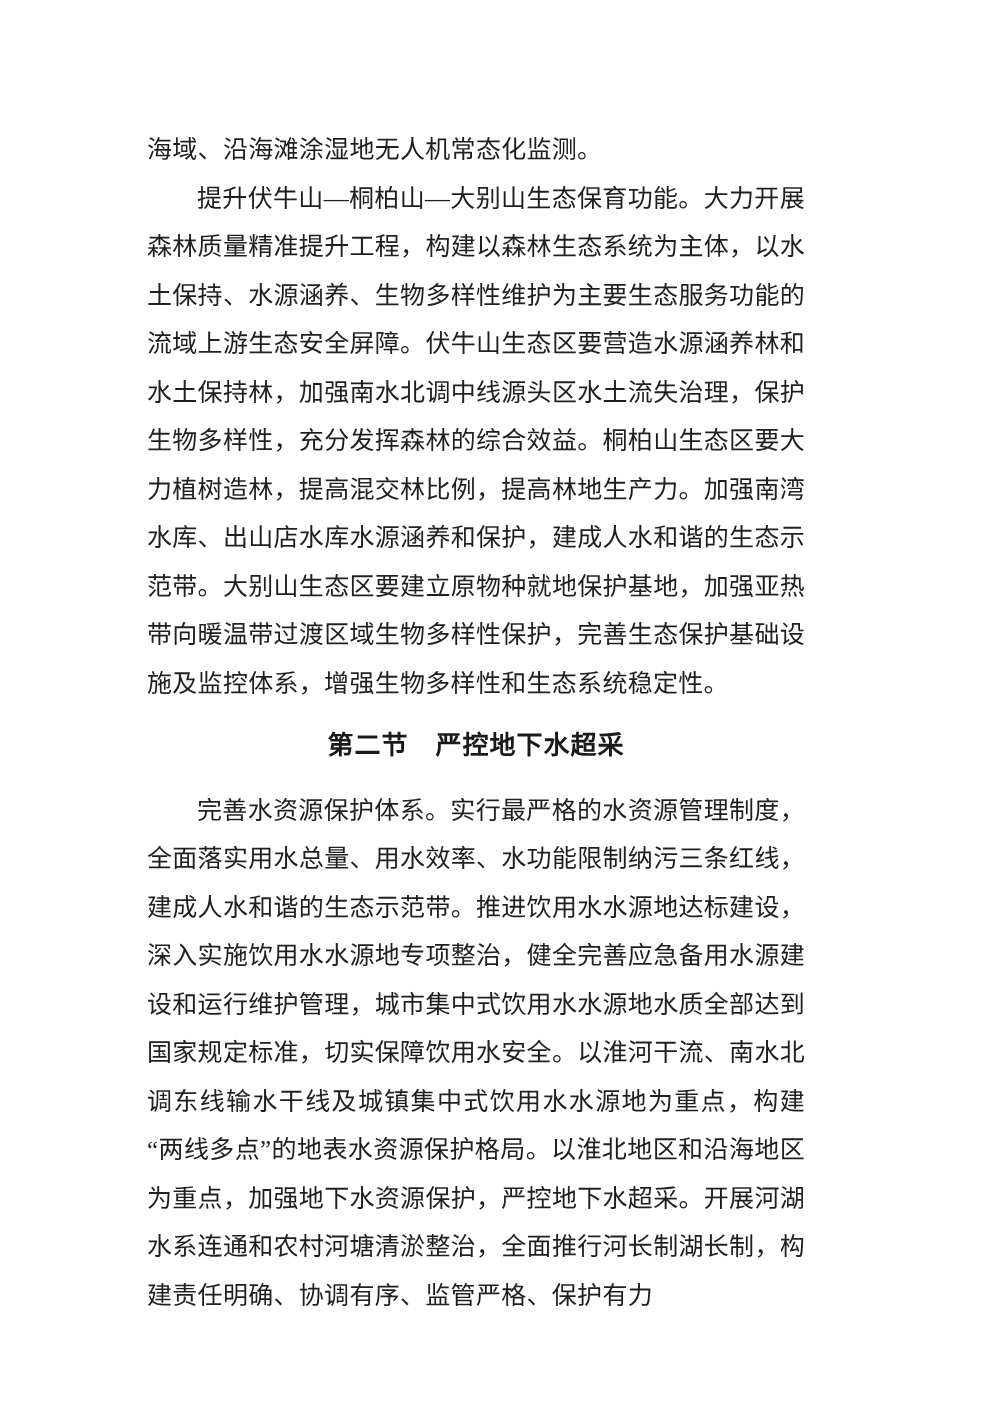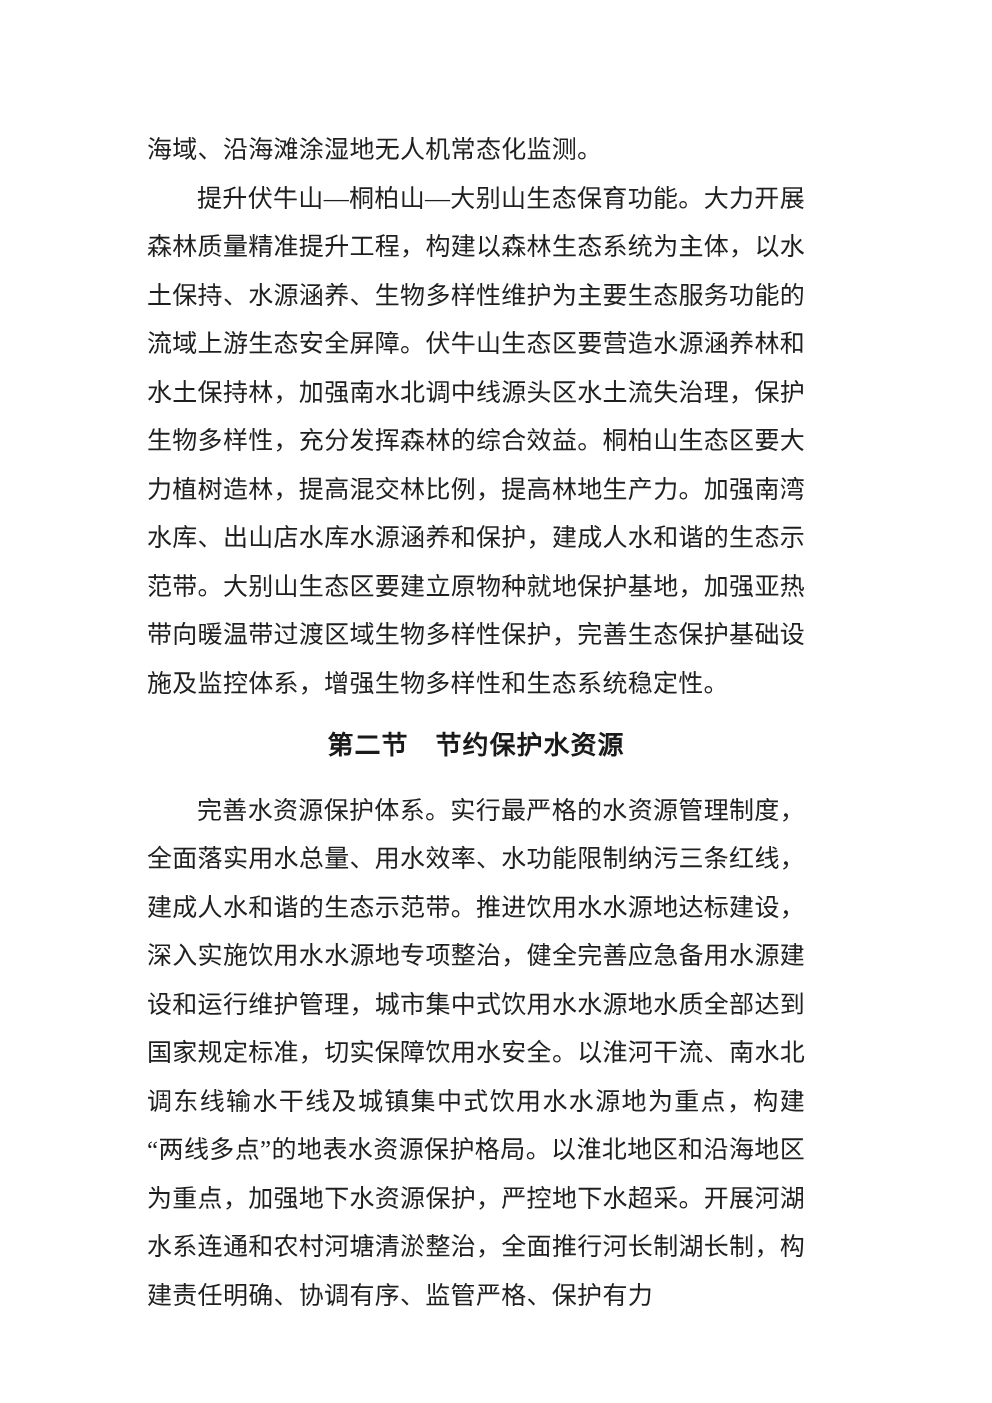--- a/index.html
+++ b/index.html
@@ -55,16 +55,16 @@
     color: #2a2a2a;
   }
 </style>
 </head>
 <body>
 
 <div class="page">
   <div class="doc-body" id="doc-body">
       <p>海域、沿海滩涂湿地无人机常态化监测。</p>
       <p class="indent">提升伏牛山—桐柏山—大别山生态保育功能。大力开展森林质量精准提升工程，构建以森林生态系统为主体，以水土保持、水源涵养、生物多样性维护为主要生态服务功能的流域上游生态安全屏障。伏牛山生态区要营造水源涵养林和水土保持林，加强南水北调中线源头区水土流失治理，保护生物多样性，充分发挥森林的综合效益。桐柏山生态区要大力植树造林，提高混交林比例，提高林地生产力。加强南湾水库、出山店水库水源涵养和保护，建成人水和谐的生态示范带。大别山生态区要建立原物种就地保护基地，加强亚热带向暖温带过渡区域生物多样性保护，完善生态保护基础设施及监控体系，增强生物多样性和生态系统稳定性。</p>
-      <h2>第二节　节约保护水资源</h2>
+      <h2>第二节　严控地下水超采</h2>
       <p class="indent">完善水资源保护体系。实行最严格的水资源管理制度，全面落实用水总量、用水效率、水功能限制纳污三条红线，建成人水和谐的生态示范带。推进饮用水水源地达标建设，深入实施饮用水水源地专项整治，健全完善应急备用水源建设和运行维护管理，城市集中式饮用水水源地水质全部达到国家规定标准，切实保障饮用水安全。以淮河干流、南水北调东线输水干线及城镇集中式饮用水水源地为重点，构建“两线多点”的地表水资源保护格局。以淮北地区和沿海地区为重点，加强地下水资源保护，严控地下水超采。开展河湖水系连通和农村河塘清淤整治，全面推行河长制湖长制，构建责任明确、协调有序、监管严格、保护有力</p>
     </div>
 </div>
 
 </body></html>

